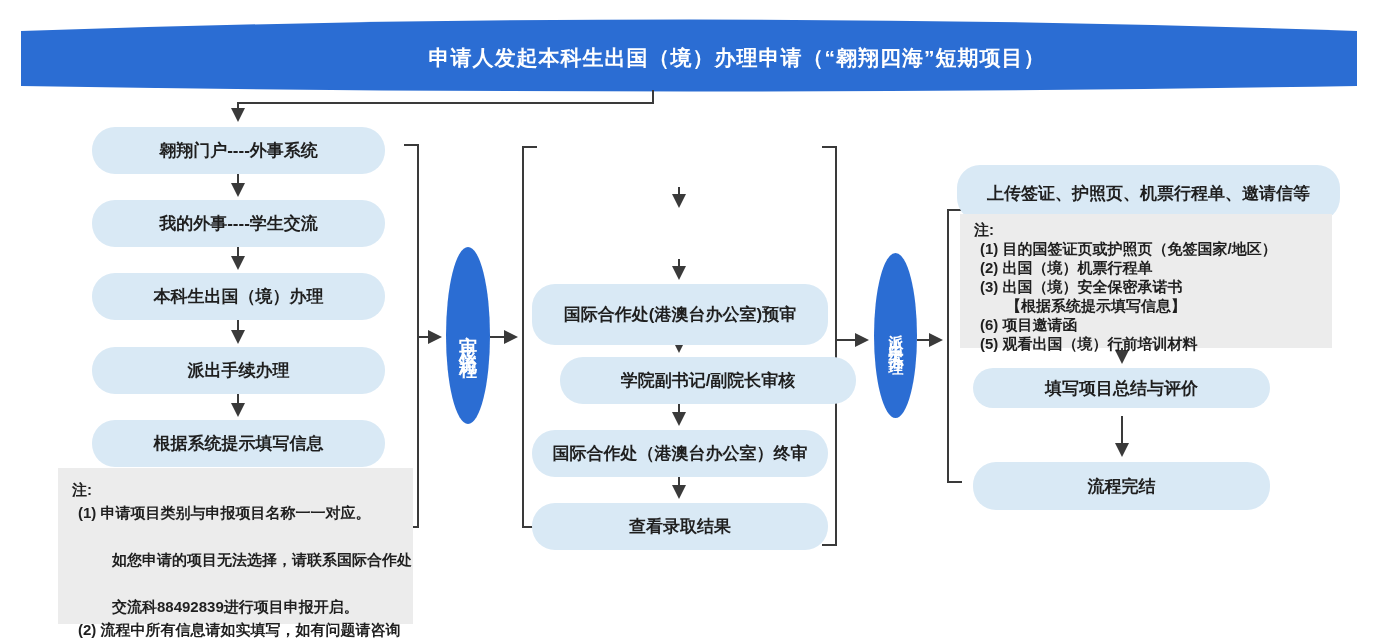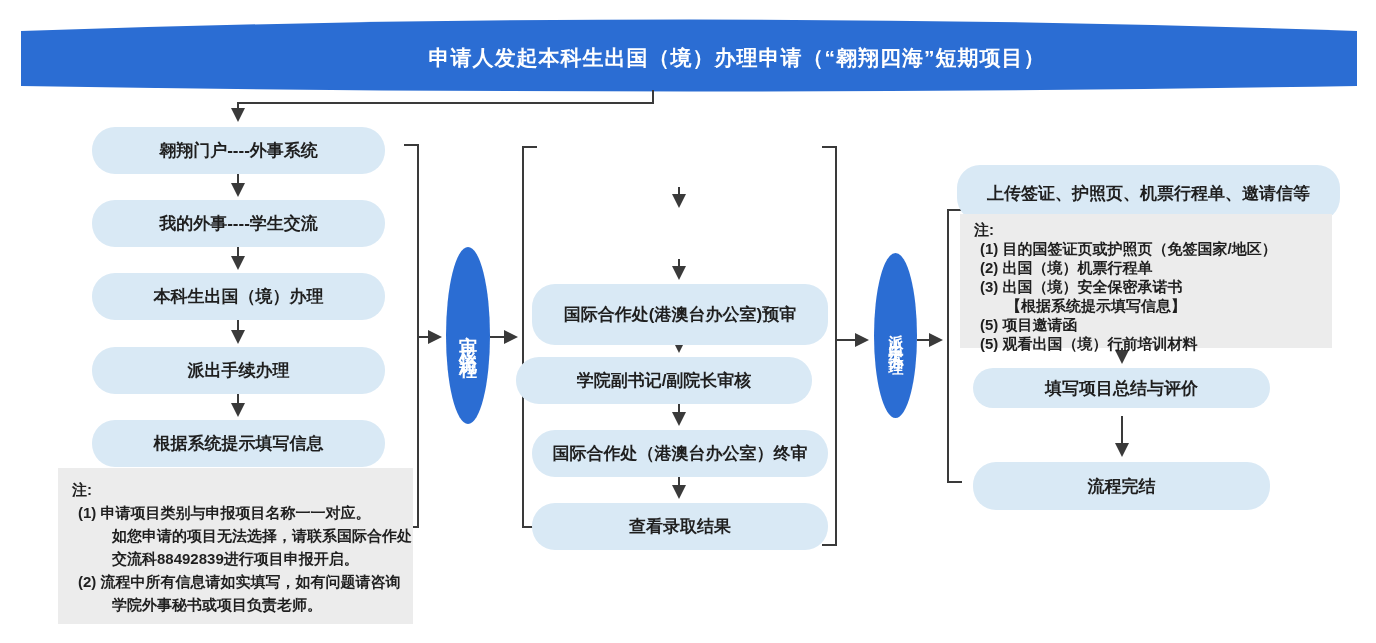--- a/index.html
+++ b/index.html
@@ -29,21 +29,21 @@
   }
   .oval-label.big{font-size:18px;letter-spacing:9px;padding-top:9px;}
   .oval-label.small{font-size:15px;letter-spacing:5px;padding-top:5px;}
 
   .note{
     position:absolute;background:#ececec;color:#1f1f1f;font-weight:700;
   }
   .note-left{left:58px;top:468px;width:355px;height:156px;font-size:15px;line-height:23px;padding:10px 0 0 14px;box-sizing:border-box;}
   .note-right{left:960px;top:214px;width:372px;height:134px;font-size:15px;line-height:19px;padding:6px 0 0 14px;box-sizing:border-box;}
   .note .num{padding-left:6px;}
-  .note .cont{padding-left:40px;}
+  .note .cont{padding-left:40px;margin-top:24px;}
   .note .cont2{padding-left:32px;}
 
   .overlay{position:absolute;left:0;top:0;pointer-events:none;}
 </style>
 </head>
 <body>
 
 <div id="canvas">
 
   <svg class="banner-svg" width="1336" height="80" viewBox="0 0 1336 80">
@@ -99,36 +99,36 @@
     <div class="cont">交流科88492839进行项目申报开启。</div>
     <div class="num">(2) 流程中所有信息请如实填写，如有问题请咨询</div>
     <div class="cont">学院外事秘书或项目负责老师。</div>
   </div>
 
   <div class="oval" style="left:446px;top:247px;width:44px;height:177px;">
     <span class="oval-label big">审核流程</span>
   </div>
 
   <div class="node" style="left:532px;top:284px;width:296px;height:61px;">国际合作处(港澳台办公室)预审</div>
-  <div class="node" style="left:516px;top:357px;width:296px;height:47px;">学院副书记/副院长审核</div>
+  <div class="node" style="left:560px;top:357px;width:296px;height:47px;">学院副书记/副院长审核</div>
   <div class="node" style="left:532px;top:430px;width:296px;height:47px;">国际合作处（港澳台办公室）终审</div>
   <div class="node" style="left:532px;top:503px;width:296px;height:47px;">查看录取结果</div>
 
   <div class="oval" style="left:874px;top:253px;width:43px;height:165px;">
     <span class="oval-label small">派出手续办理</span>
   </div>
 
   <div class="node" style="left:957px;top:165px;width:383px;height:56px;">上传签证、护照页、机票行程单、邀请信等</div>
 
   <div class="note note-right">
     <div>注:</div>
     <div class="num">(1) 目的国签证页或护照页（免签国家/地区）</div>
     <div class="num">(2) 出国（境）机票行程单</div>
     <div class="num">(3) 出国（境）安全保密承诺书</div>
     <div class="cont2">【根据系统提示填写信息】</div>
-    <div class="num">(5) 项目邀请函</div>
+    <div class="num">(6) 项目邀请函</div>
     <div class="num">(5) 观看出国（境）行前培训材料</div>
   </div>
 
   <div class="node" style="left:973px;top:368px;width:297px;height:40px;">填写项目总结与评价</div>
   <div class="node" style="left:973px;top:462px;width:297px;height:48px;">流程完结</div>
 
 </div>
 
 </body></html>

